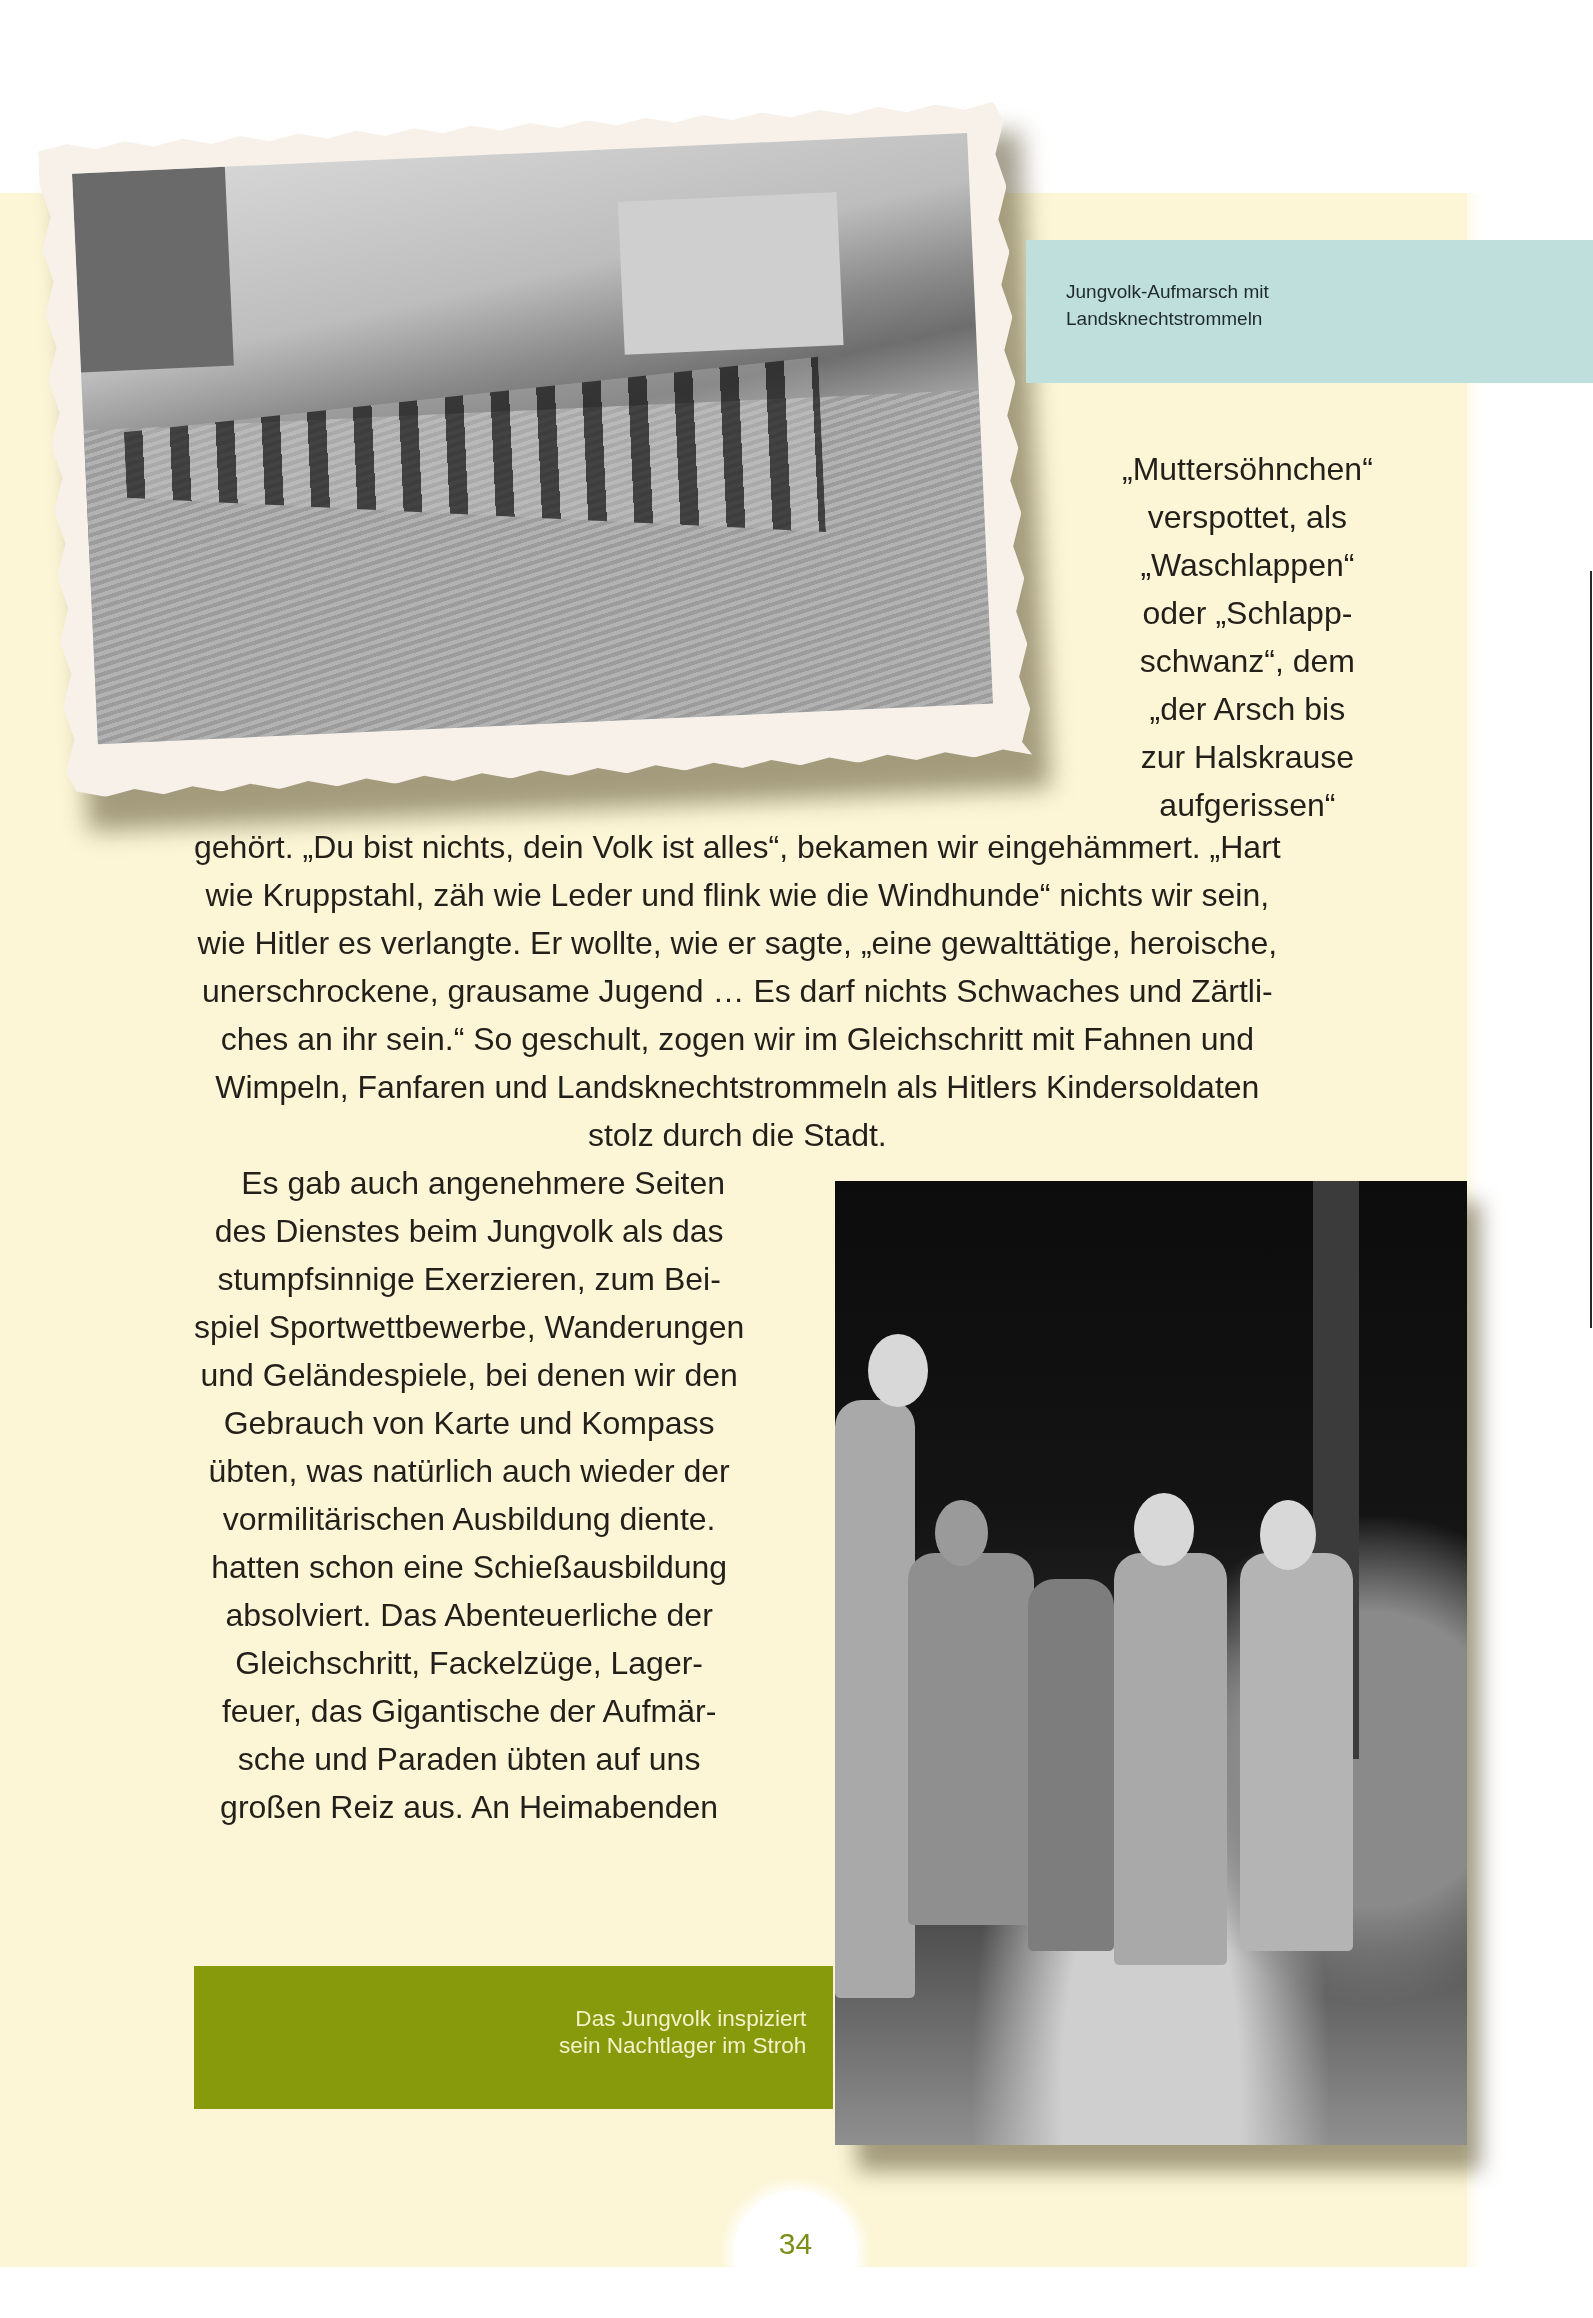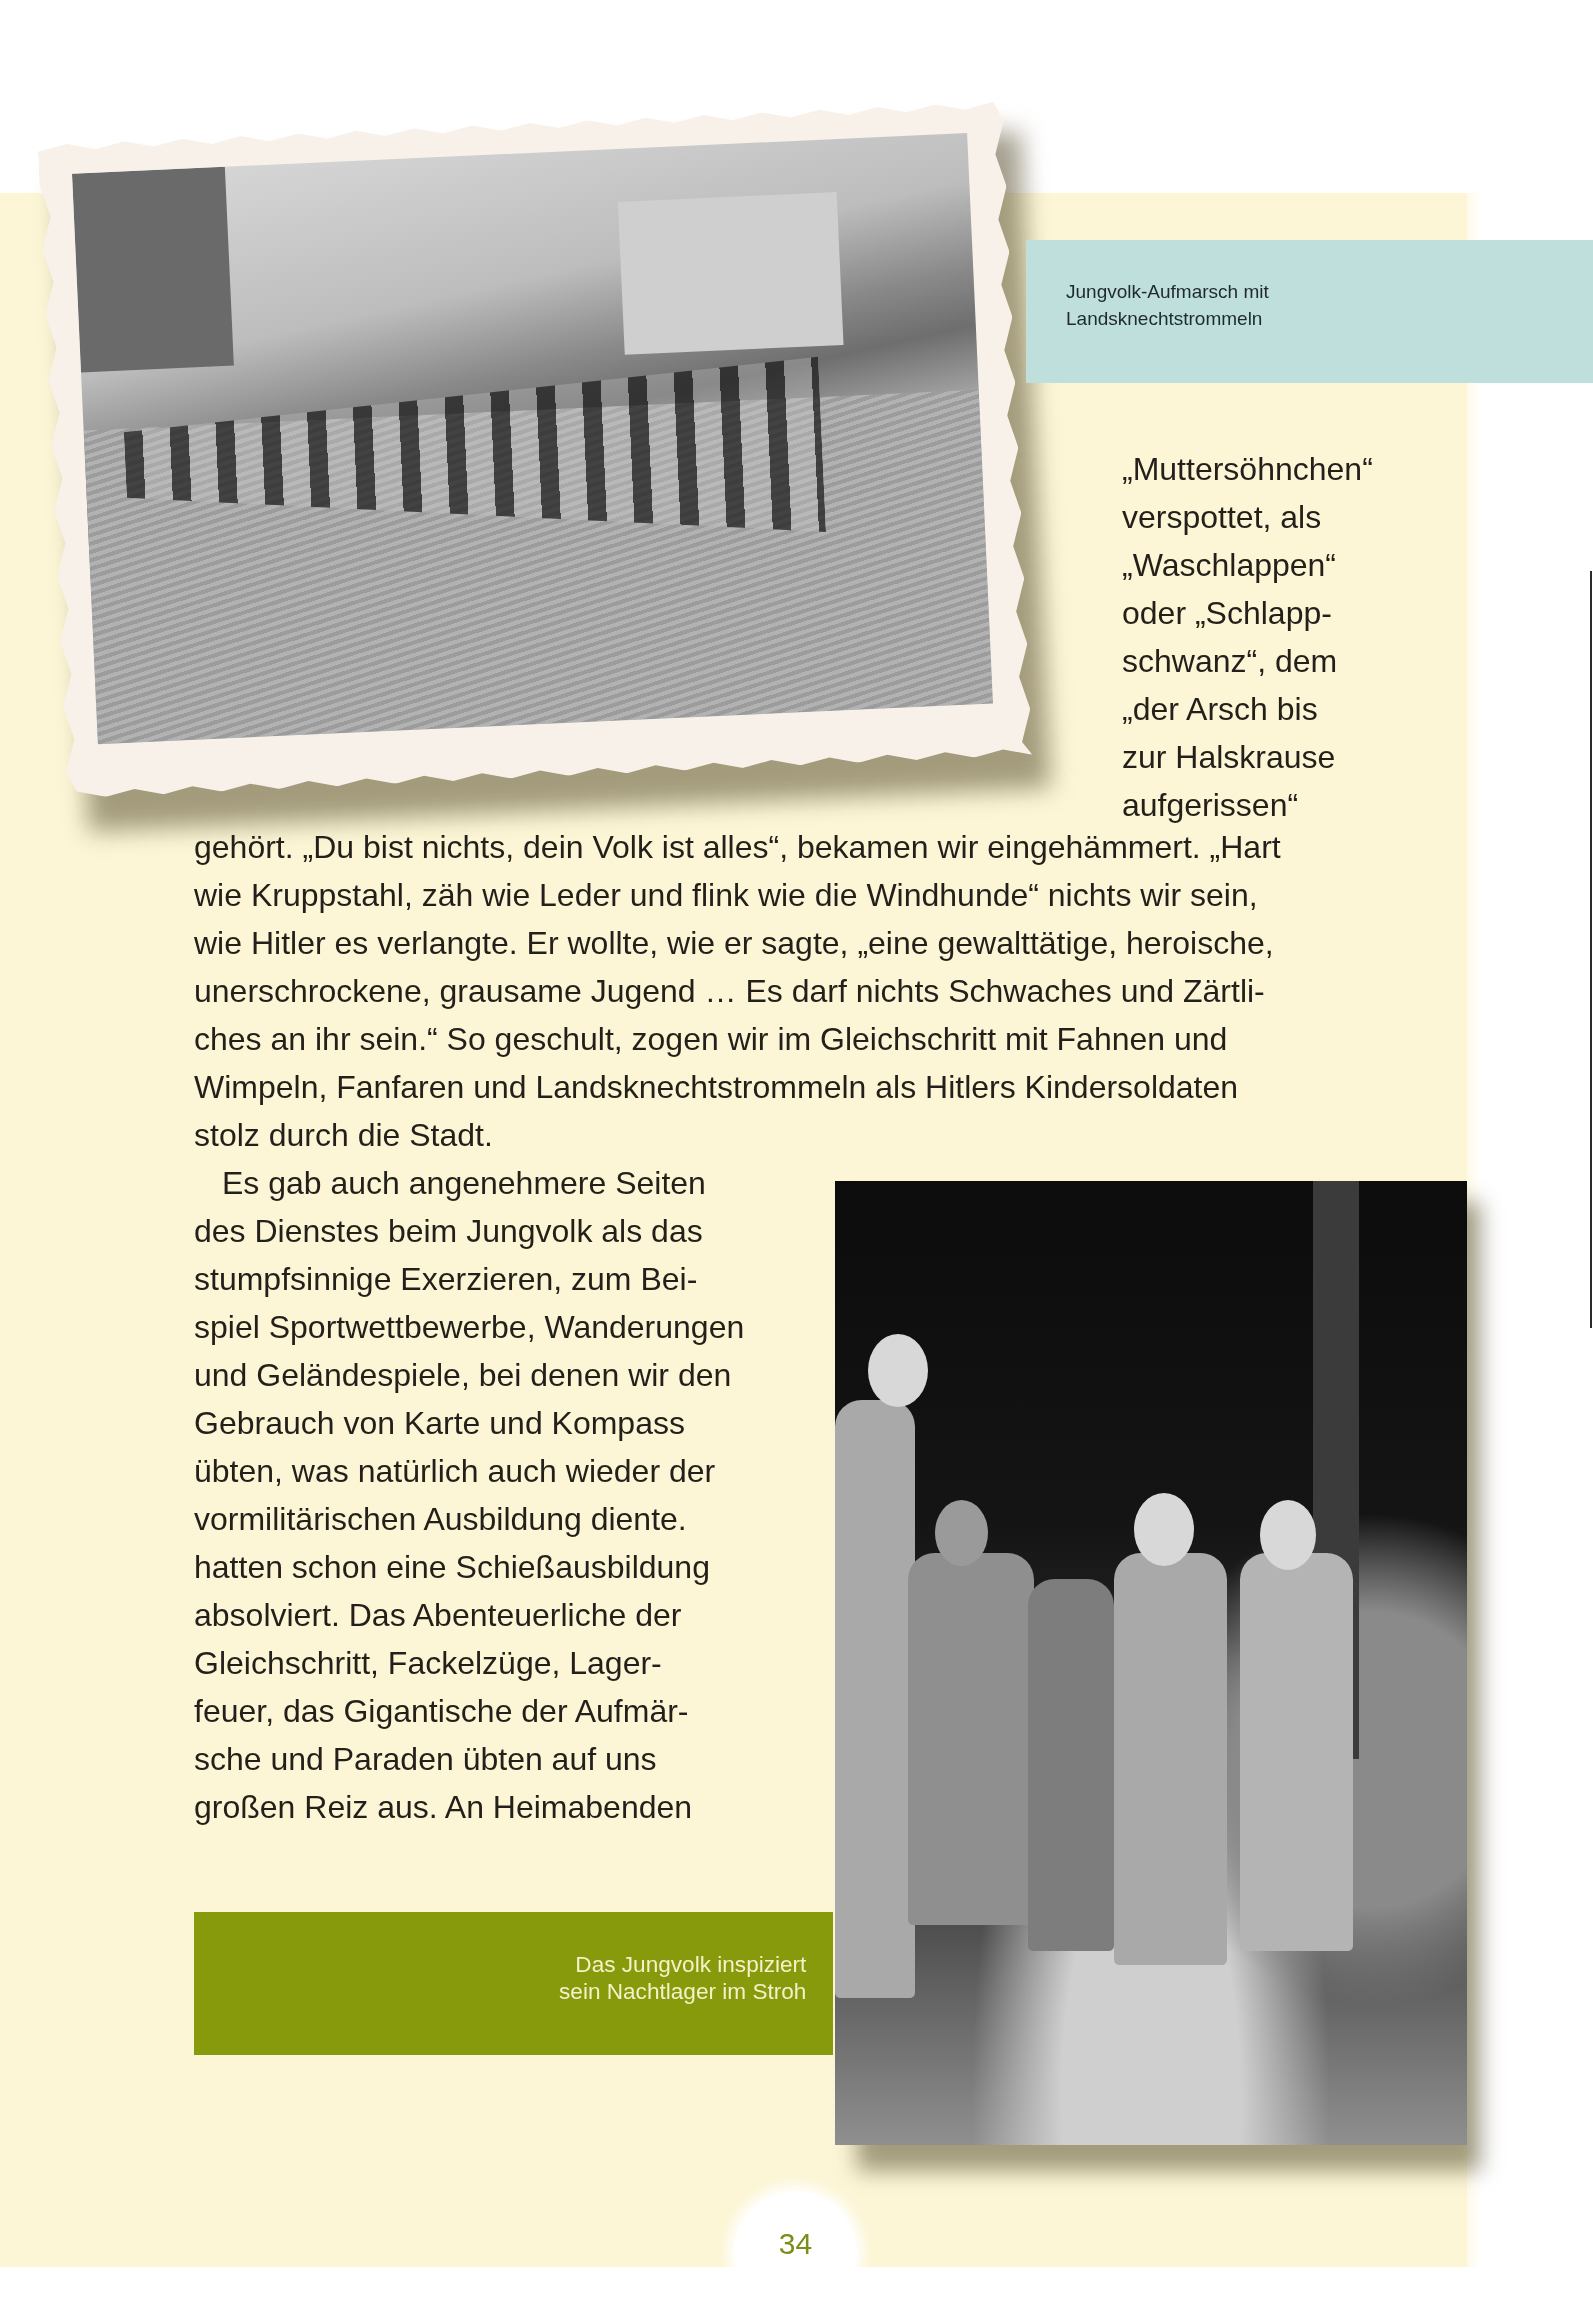--- a/index.html
+++ b/index.html
@@ -64,21 +64,21 @@
   }
   .caption-top .txt {
     position:absolute; left:40px; top:39px;
     font-size:19px; line-height:26.6px; color:#1f2a2a;
   }
   
   .text-col {
     position:absolute; font-size:32px; line-height:48px; color:#231f1a;
     white-space:nowrap;
   }
-  .text-col div { height:48px; }
+  .text-col div { height:48px;text-align:center; }
   .col-right { left:1122px; top:445px; }
   .col-full  { left:194px; top:823px; }
   .col-left  { left:194px; top:1159px; }
   .indent { padding-left:28px; }
   
   .photo2-shadow {
     position:absolute; left:857px; top:1202px; width:624px; height:969px;
     background:rgba(90,80,50,0.55); filter:blur(10.6px);
   }
   .photo2 {
@@ -87,21 +87,21 @@
       radial-gradient(ellipse at 85% 60%, #8a8a8a 0 18%, transparent 30%),
       radial-gradient(ellipse at 50% 95%, #cfcfcf 0 20%, transparent 40%),
       linear-gradient(180deg, #0c0c0c 0%, #141414 35%, #3a3a3a 70%, #8f8f8f 100%);
     overflow:hidden;
   }
   .photo2 .post { position:absolute; left:478px; top:0; width:46px; height:60%; background:#3b3b3b; }
   .photo2 .boy { position:absolute; background:#a9a9a9; border-radius:26.6px 26.6px 5.3px 5.3px; }
   .photo2 .head { position:absolute; background:#d8d8d8; border-radius:50%; }
   
   .caption-bottom {
-    position:absolute; left:194px; top:1912px; width:639px; height:143px;
+    position:absolute; left:194px; top:1966px; width:639px; height:143px;
     background:#869a0c;
     text-decoration:underline;
   }
   .caption-bottom .txt {
     position:absolute; right:26.6px; top:40px; text-align:right;
     font-size:22.6px; line-height:26.6px; color:#f6f1c8;
   }
   
   .page-badge {
     position:absolute; left:734px; top:2191px; width:123px; height:123px;

